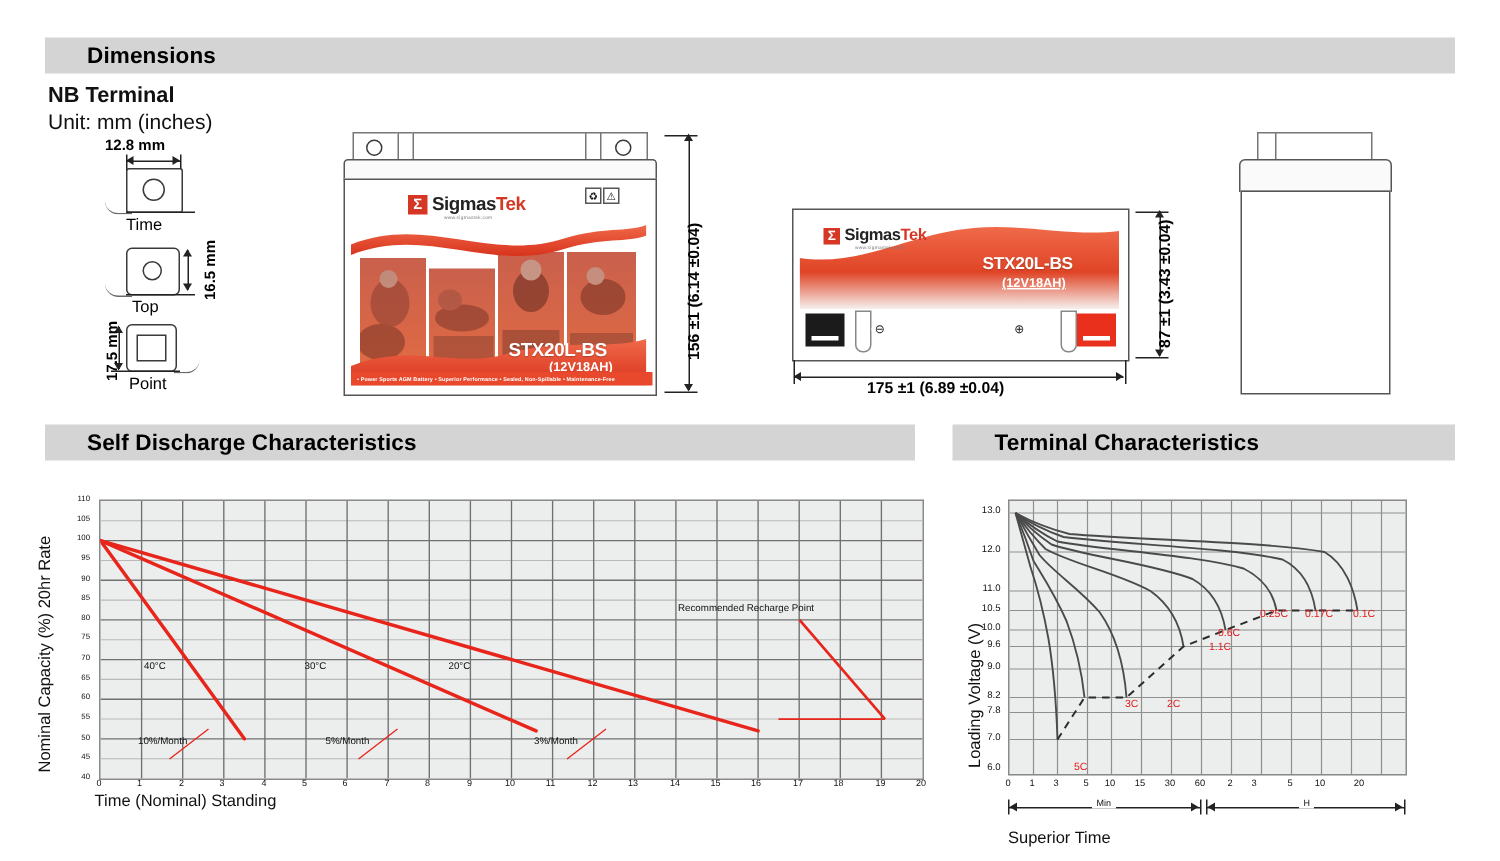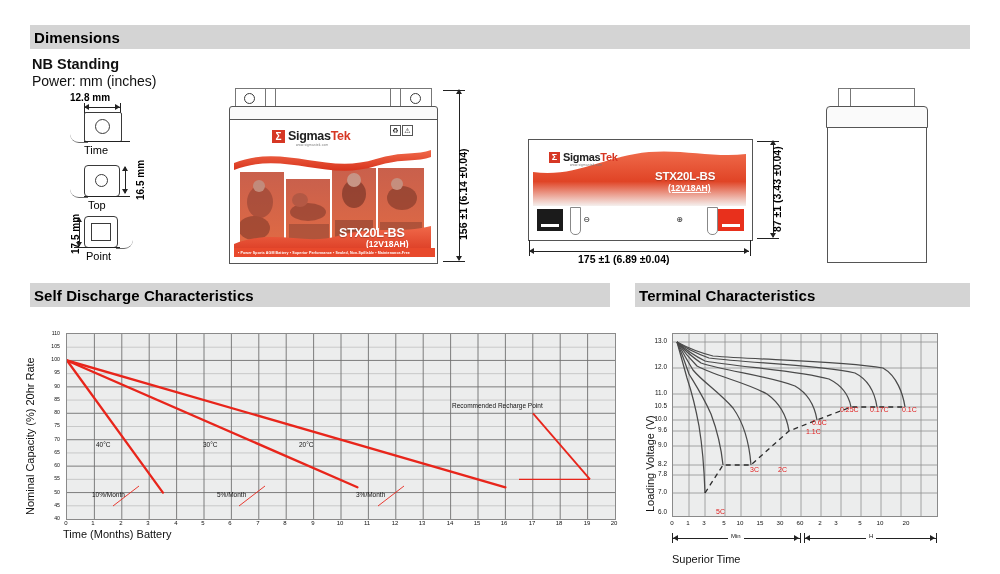--- a/index.html
+++ b/index.html
@@ -1,21 +1,21 @@
 <!DOCTYPE html>
 <html><head>
 <meta charset="utf-8">
 <style>
   html,body{margin:0;padding:0;background:#ffffff;}
   body{width:1000px;height:574px;position:relative;overflow:hidden;
        font-family:"Liberation Sans","DejaVu Sans",sans-serif;color:#111;}
 
   
   .sec-bar{position:absolute;background:#d4d4d4;display:flex;align-items:center;}
-  .sec-bar span{font-size:15px;font-weight:bold;color:#000;padding-left:4px;letter-spacing:.1px;}
+  .sec-bar span{font-size:15px;font-weight:bold;color:#000;padding-left:28px;letter-spacing:.1px;}
 
   
   #nb-title{position:absolute;left:32px;top:56px;font-size:14.5px;font-weight:bold;}
   #unit-line{position:absolute;left:32px;top:73px;font-size:14px;}
 
   .dimlbl{position:absolute;font-size:10px;font-weight:bold;color:#000;white-space:nowrap;}
   .viewlbl{position:absolute;font-size:11px;color:#000;white-space:nowrap;}
   .rot90{transform-origin:0 0;transform:rotate(-90deg);}
 
   .term-out{position:absolute;border:1.3px solid #3a3a3a;background:#fff;}
@@ -76,22 +76,22 @@
   .rangelbl{position:absolute;font-size:6px;color:#111;white-space:nowrap;}
   svg{display:block;}
 </style>
 </head>
 <body>
 
 <div class="sec-bar" style="left:30px;top:25px;width:940px;height:24px;">
   <span>Dimensions</span>
 </div>
 
-<div id="nb-title">NB Standing</div>
-<div id="unit-line">Power: mm (inches)</div>
+<div id="nb-title">NB Terminal</div>
+<div id="unit-line">Unit: mm (inches)</div>
 
 <div class="dimlbl" style="left:70px;top:92px;">12.8 mm</div>
 <div class="dimline-h" style="left:84px;top:107px;width:36px;"></div>
 <div class="ar-l" style="left:84px;top:104px;"></div>
 <div class="ar-r" style="left:115px;top:104px;"></div>
 <div class="tick-v" style="left:84px;top:103px;height:12px;"></div>
 <div class="tick-v" style="left:120px;top:103px;height:12px;"></div>
 
 <div class="term-out" style="left:84px;top:112px;width:36px;height:28px;border-radius:2px;"></div>
 <div class="term-circ" style="left:95px;top:119px;width:13px;height:13px;"></div>
@@ -259,21 +259,21 @@
 <div class="bat-body" style="left:827px;top:127px;width:98px;height:134px;"></div>
 
 <div class="sec-bar" style="left:30px;top:283px;width:580px;height:24px;">
   <span>Self Discharge Characteristics</span>
 </div>
 <div class="sec-bar" style="left:635px;top:283px;width:335px;height:24px;">
   <span>Terminal Characteristics</span>
 </div>
 
 <div class="axlabel rot90" style="left:24px;top:515px;">Nominal Capacity (%) 20hr Rate</div>
-<div class="axlabel" style="left:63px;top:528px;">Time (Months) Battery</div>
+<div class="axlabel" style="left:63px;top:528px;">Time (Nominal) Standing</div>
 
 <div class="chart-box" style="left:66px;top:333px;width:548px;height:185px;">
   <svg width="548" height="185" viewBox="0 0 548 185">
 
     <g stroke="#b9b9b9" stroke-width="0.7">
       <line x1="0" y1="13.214" x2="548" y2="13.214"></line>
       <line x1="0" y1="39.643" x2="548" y2="39.643"></line>
       <line x1="0" y1="66.071" x2="548" y2="66.071"></line>
       <line x1="0" y1="92.5" x2="548" y2="92.5"></line>
       <line x1="0" y1="118.93" x2="548" y2="118.93"></line>

